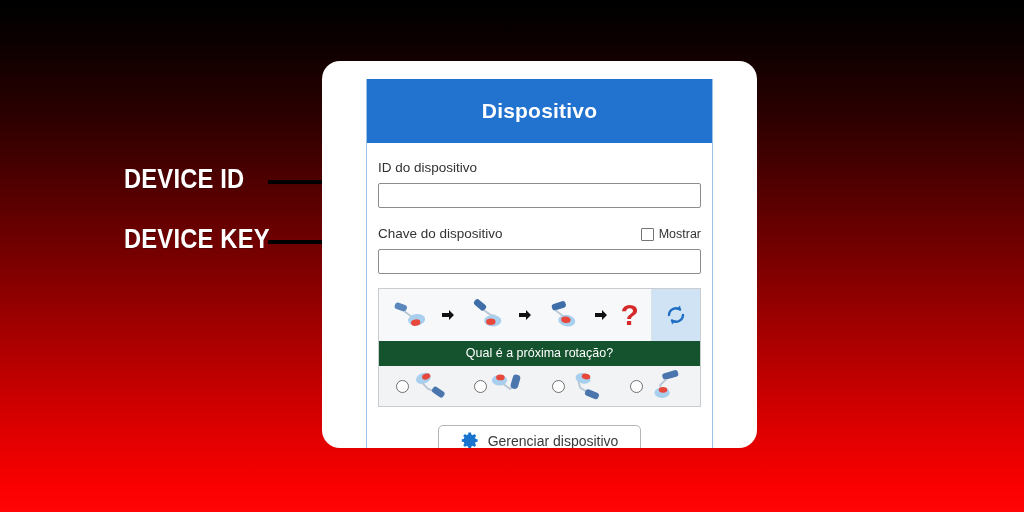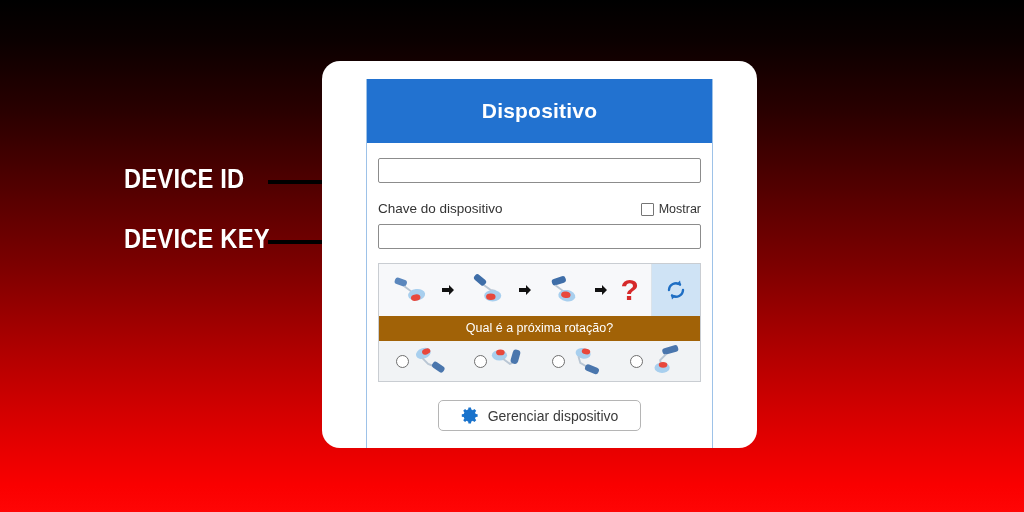--- a/index.html
+++ b/index.html
@@ -185,21 +185,21 @@
   }
   #captcha-refresh {
     width: 48px;
     background: #cfe3f5;
     display: flex;
     align-items: center;
     justify-content: center;
     border-left: 1px solid #dbe3ea;
   }
   #captcha-question {
-    background: #a16207;
+    background: #14532d;
     color: #ffffff;
     font-size: 12.5px;
     text-align: center;
     padding: 5px 0 6px 0;
   }
   #captcha-options {
     display: flex;
     align-items: center;
     justify-content: space-around;
     height: 40px;
@@ -268,20 +268,21 @@
 
   <div id="card">
     <div id="panel">
 
       <div id="panel-header">
         <span id="panel-title">Dispositivo</span>
       </div>
 
       <div id="panel-body">
 
+        <div class="field-label">ID do dispositivo</div>
         <input class="text-input" type="text" value="" style="">
 
         <div class="label-row">
           <span class="field-label" style="margin-top:0">Chave do dispositivo</span>
           <span class="show-wrap">
             <span class="cbox"></span>
             <span class="show-label">Mostrar</span>
           </span>
         </div>
         <input class="text-input" type="password" value="" style="">

